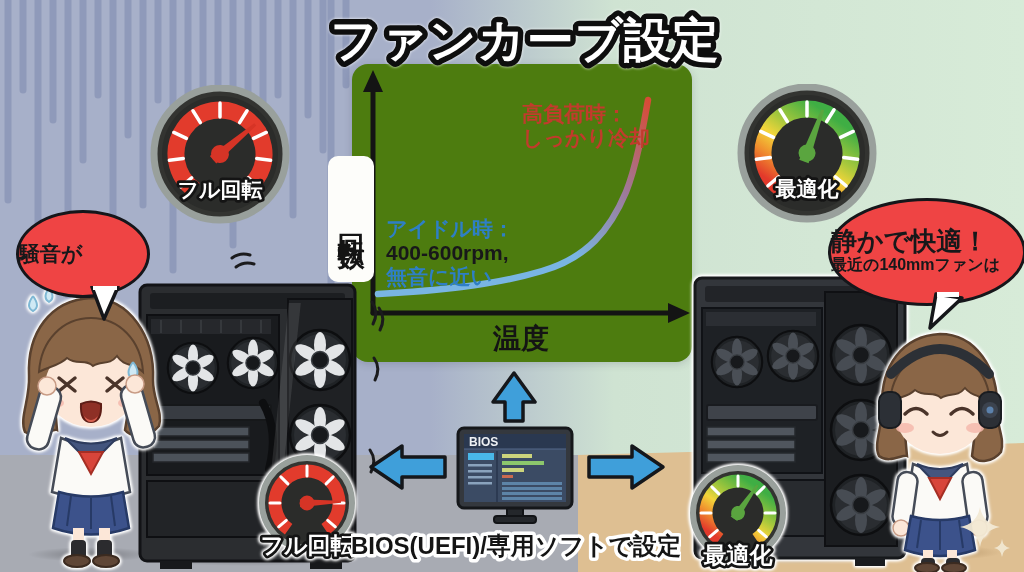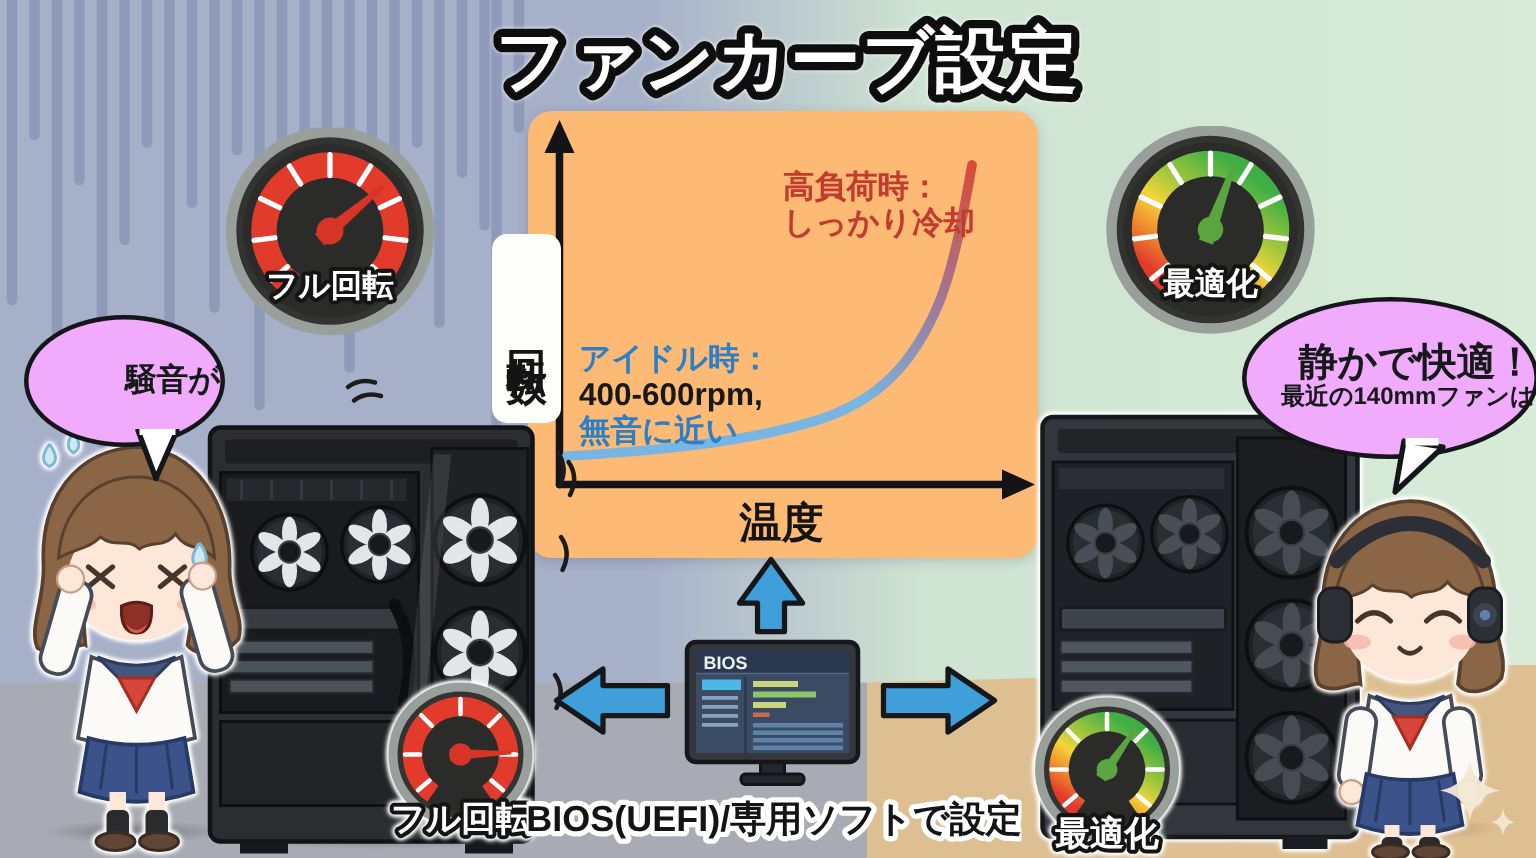--- a/index.html
+++ b/index.html
@@ -7,29 +7,29 @@
          font-family:"Liberation Sans","DejaVu Sans",sans-serif;}
   .abs{position:absolute;}
   svg text{font-family:"Liberation Sans","DejaVu Sans",sans-serif;}
   .wall{left:0;top:0;width:1024px;height:572px;
         background:linear-gradient(90deg,#a7b0c9 0%,#a7b0c9 42%,#cfe3d2 60%,#d7ebd8 100%);}
   .floorL{left:0;top:455px;width:578px;height:117px;background:#a8abb3;}
   .floorR{left:578px;top:443px;width:446px;height:129px;background:#debf92;
           clip-path:polygon(0 12px,100% 0,100% 100%,0 100%);}
   .shadow{border-radius:50%;background:radial-gradient(closest-side,rgba(0,0,0,.28),rgba(0,0,0,0));}
   .shadowTan{border-radius:50%;background:radial-gradient(closest-side,rgba(120,85,40,.40),rgba(120,85,40,0));}
-  .panel{left:352px;top:74px;width:340px;height:298px;background:#fdba74;border-radius:16px;
+  .panel{left:352px;top:64px;width:340px;height:298px;background:#4d7c0f;border-radius:16px;
          box-shadow:0 2px 8px rgba(40,40,60,.18);}
   .ylabel{left:328px;top:156px;width:46px;height:126px;background:#fdfdfa;border-radius:10px;
           display:flex;align-items:center;justify-content:center;
           writing-mode:vertical-rl;text-orientation:upright;
           font-size:27px;font-weight:bold;color:#141414;letter-spacing:5px;}
   .sticker{filter:drop-shadow(0 0 1.5px #fff) drop-shadow(0 0 1.5px #fff) drop-shadow(0 0 1px #fff);}
-  .bubble{background:#f0abfc;border:3.5px solid #15161a;border-radius:50%;
-          display:flex;flex-direction:column;align-items:flex-end;justify-content:center;
+  .bubble{background:#ef4444;border:3.5px solid #15161a;border-radius:50%;
+          display:flex;flex-direction:column;align-items:flex-start;justify-content:center;
           text-align:center;color:#17181a;font-weight:bold;}
   .bubble .l1{font-size:21px;line-height:26px;}
   .bubbleR .l1{font-size:26px;line-height:25px;}
   .bubbleR .l2{font-size:16px;line-height:21px;}
 </style>
 </head>
 <body>
 
 <div id="stage">
 

